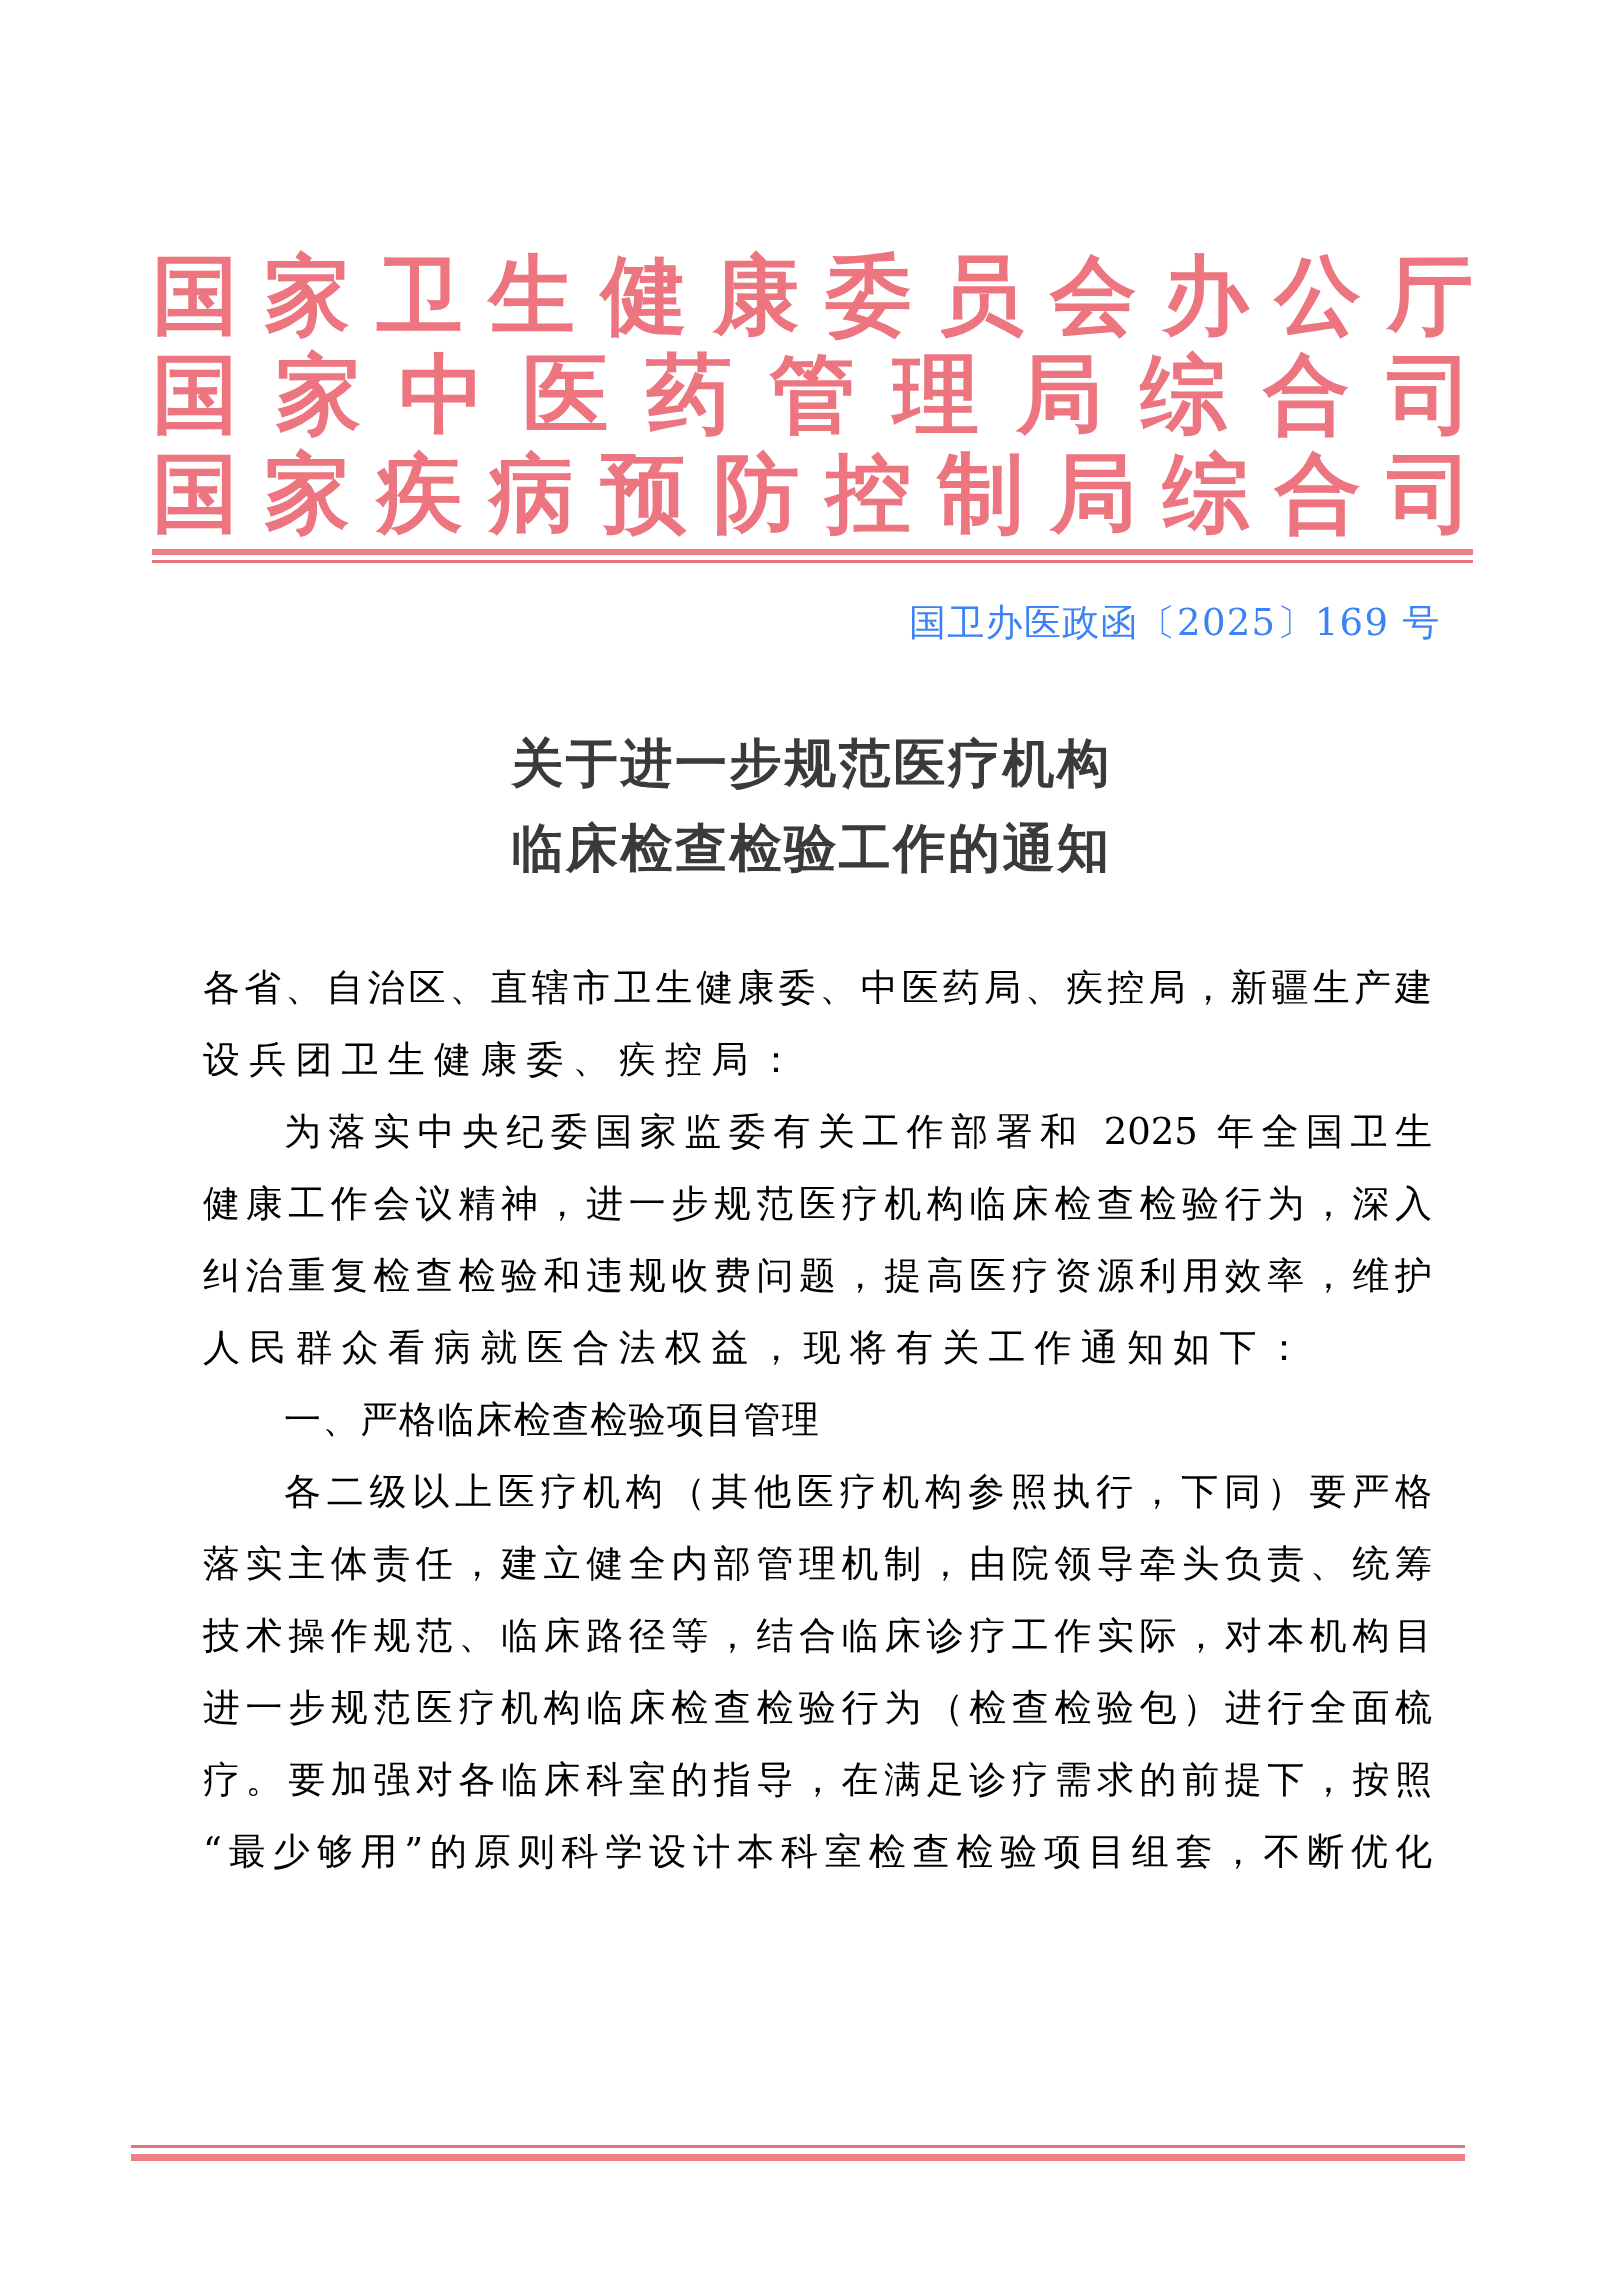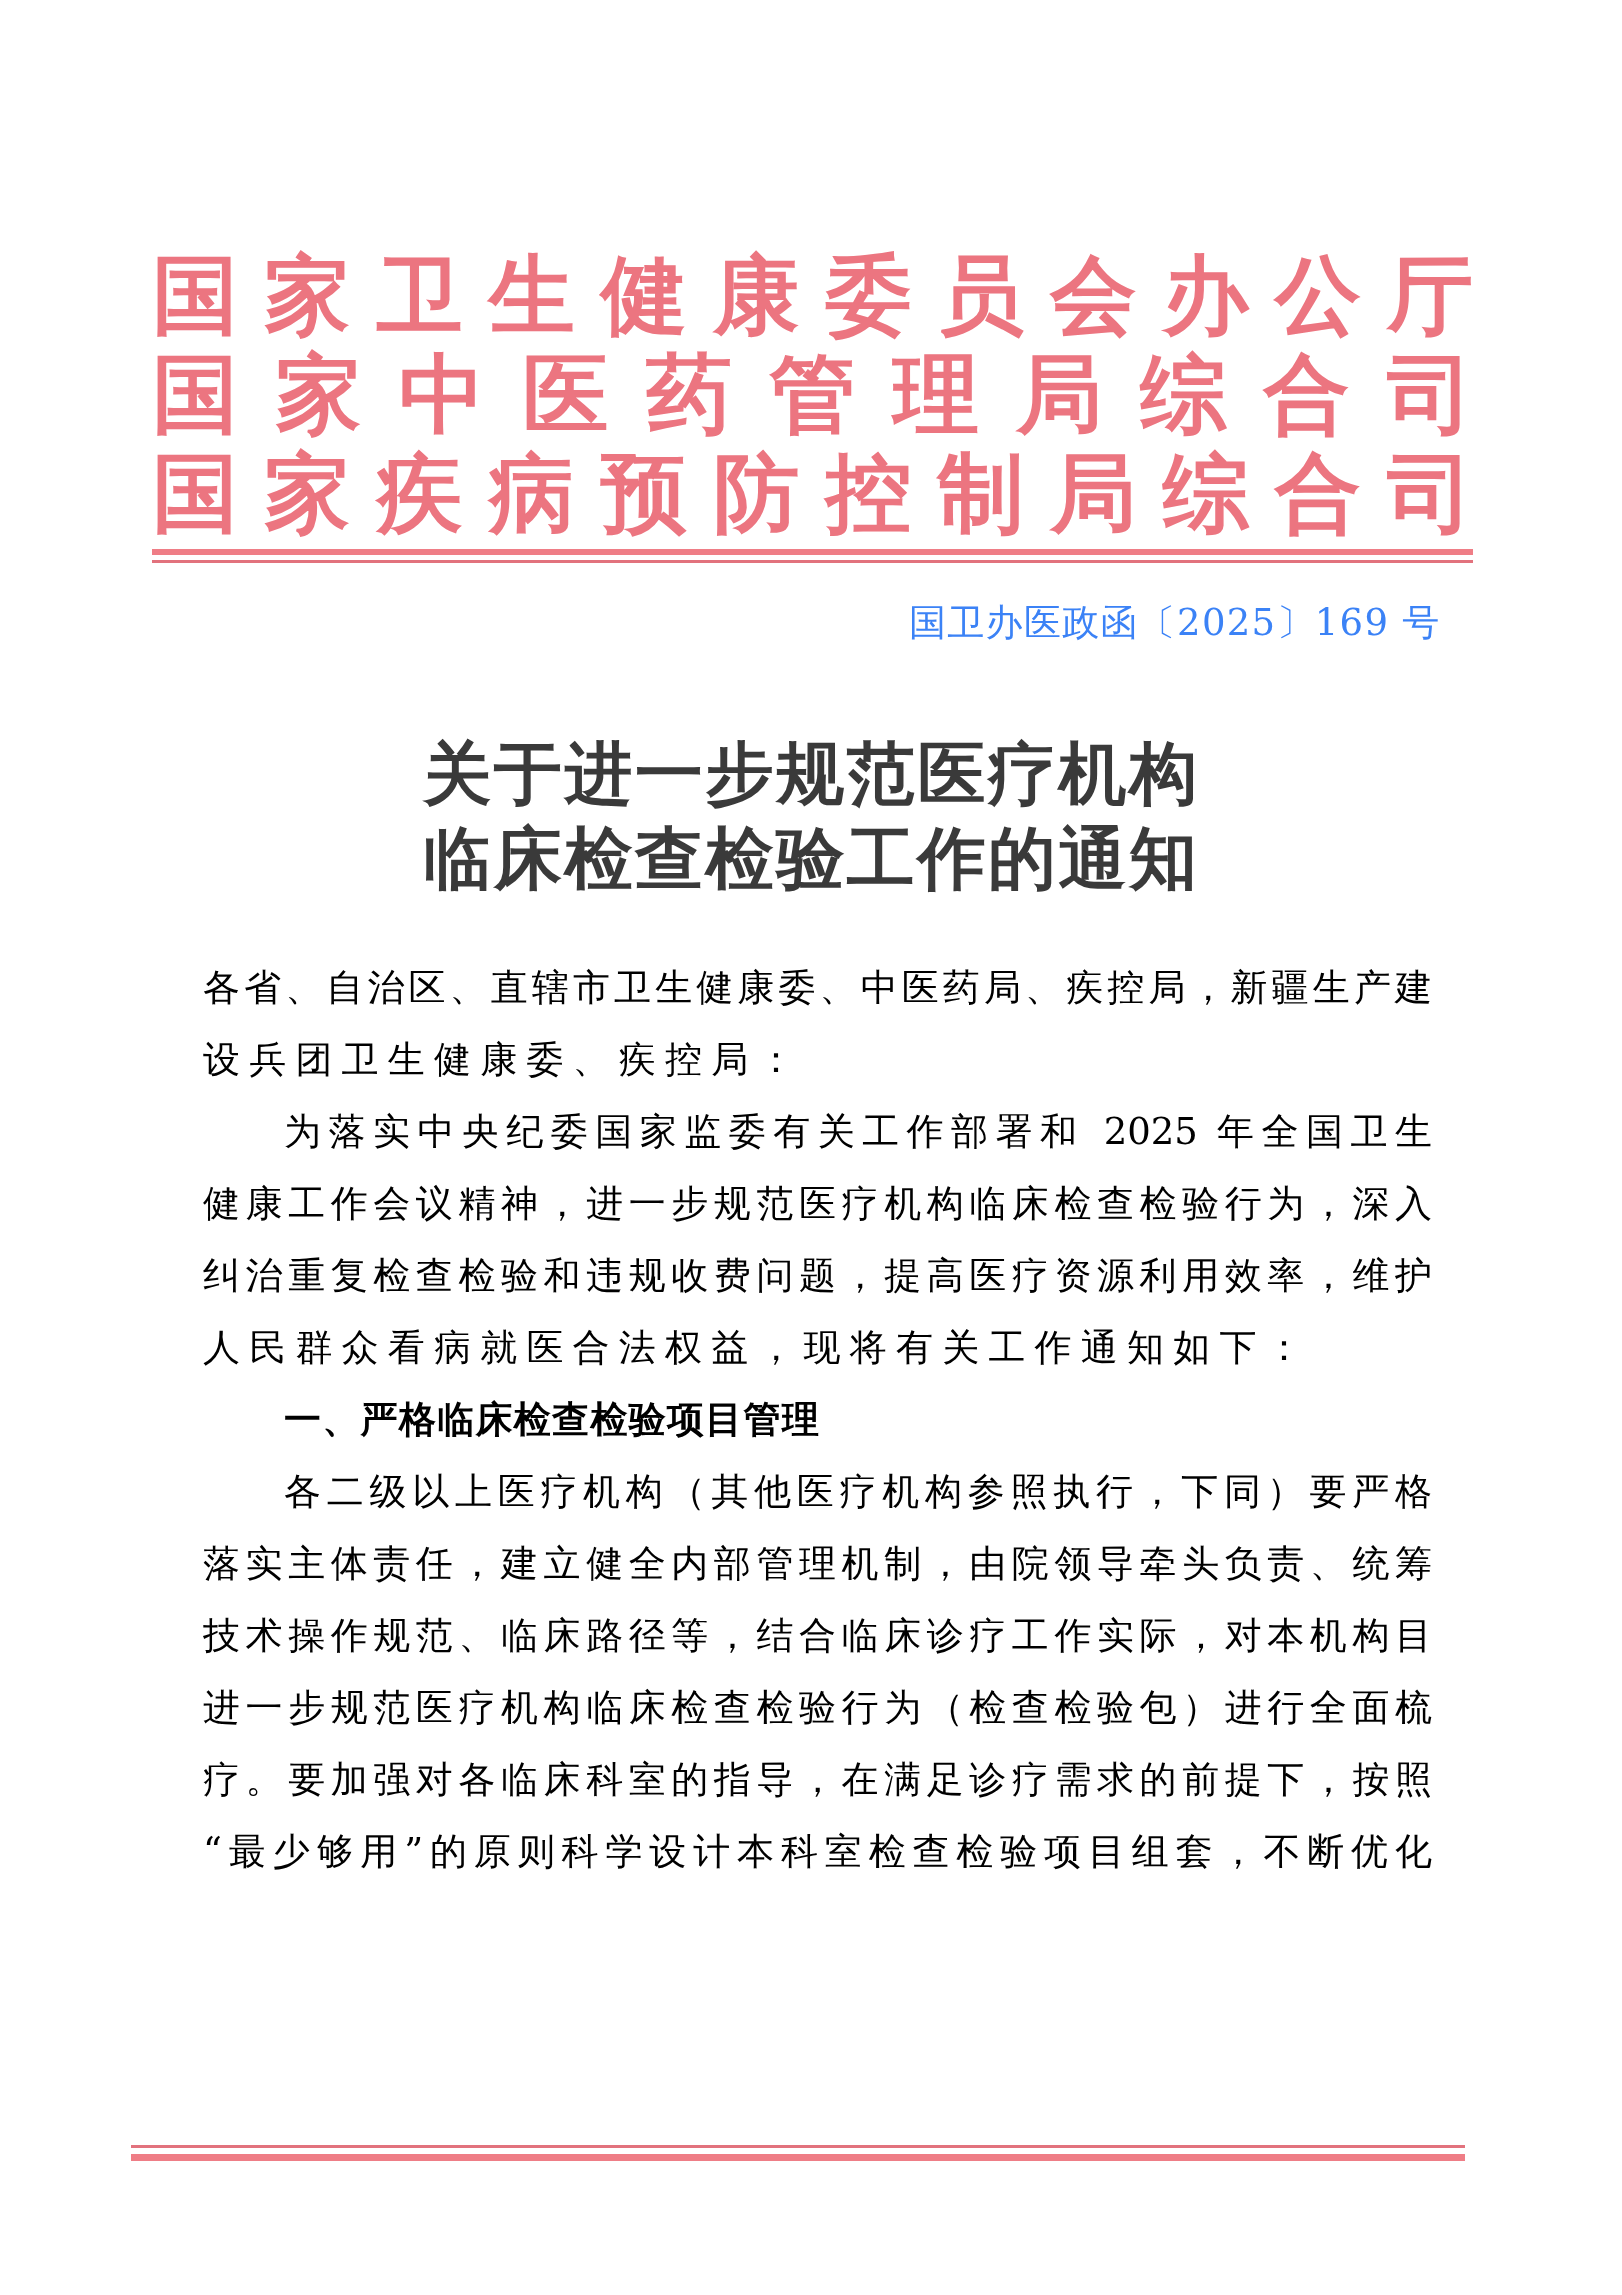--- a/index.html
+++ b/index.html
@@ -81,21 +81,21 @@
       white-space: nowrap;
     }
     
     .title {
       position: absolute;
       left: 0;
       width: 1623px;
       text-align: center;
       font-family: "DejaVu Sans", "Liberation Sans", sans-serif;
       font-weight: bold;
-      font-size: 68px;
+      font-size: 52px;
       color: #3a3a3a;
       letter-spacing: 2.6px;
       white-space: nowrap;
     }
     .title-1 { top: 729px; }
     .title-2 { top: 814px; }
     
     .body-text {
       position: absolute;
       left: 203px;
@@ -115,21 +115,21 @@
     }
     .body-line.last {
       text-align-last: left;
       letter-spacing: 9.2px;
     }
     .body-line.indent {
       padding-left: 81px;
     }
     .body-line.heading {
       font-family: "DejaVu Sans", "Liberation Sans", sans-serif;
-      font-weight: bold;
+      font-weight: normal;
       text-align-last: left;
       padding-left: 81px;
       letter-spacing: 1.3px;
     }
   </style>
 </head>
 <body>
 
 <div class="page">
 

